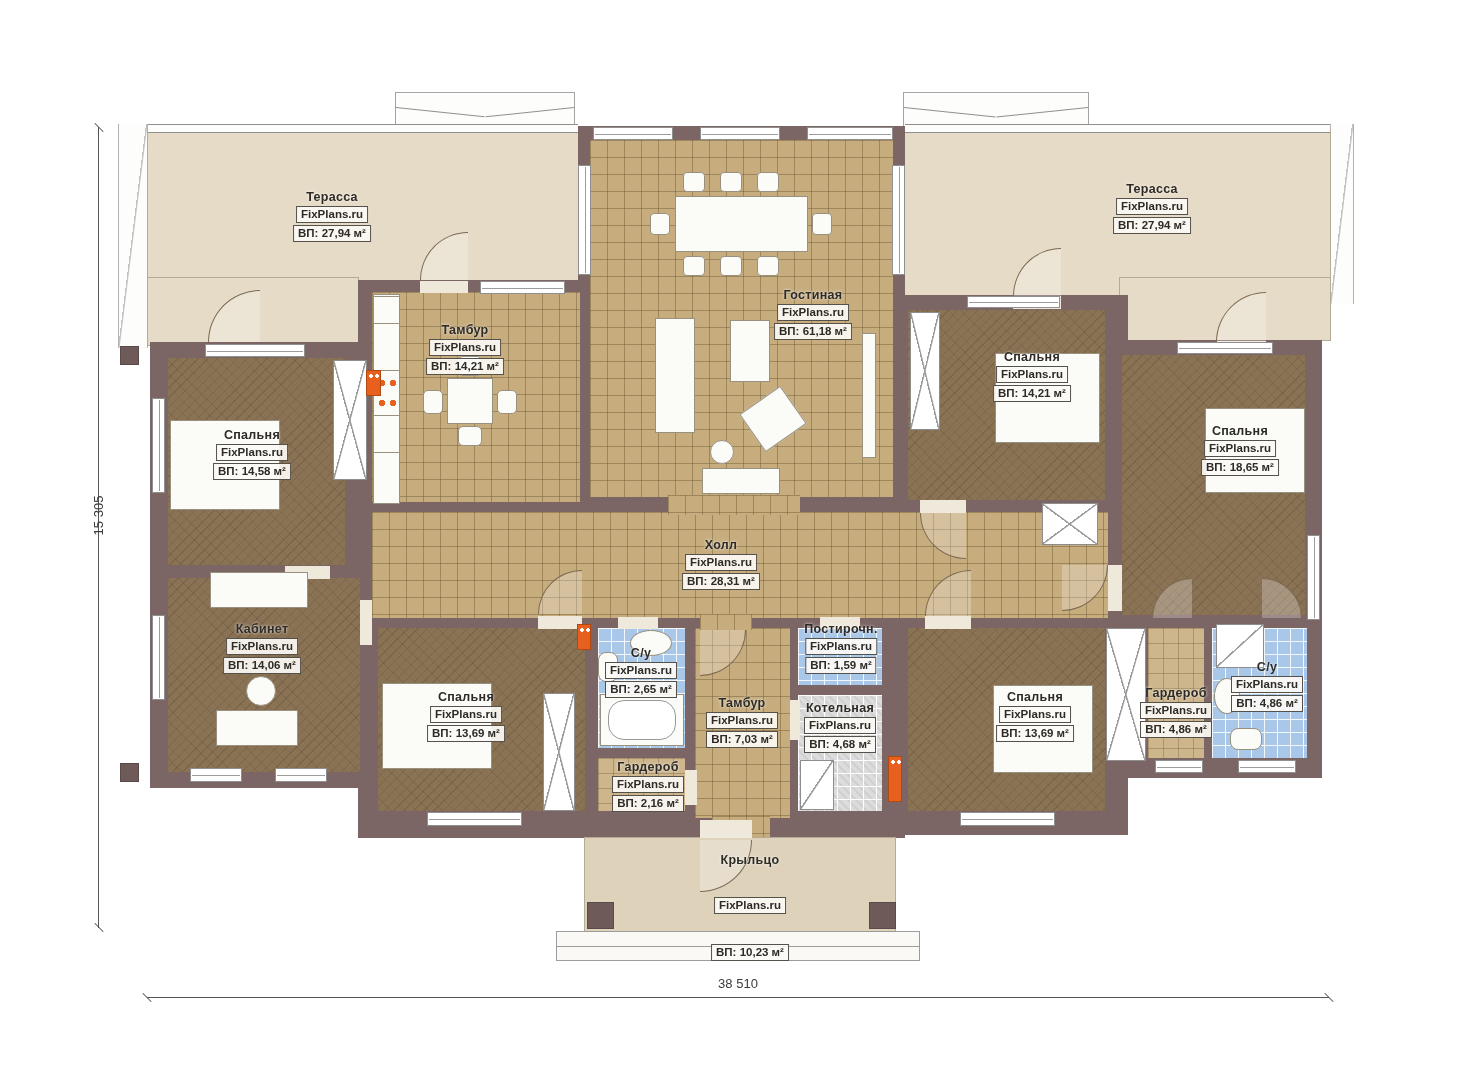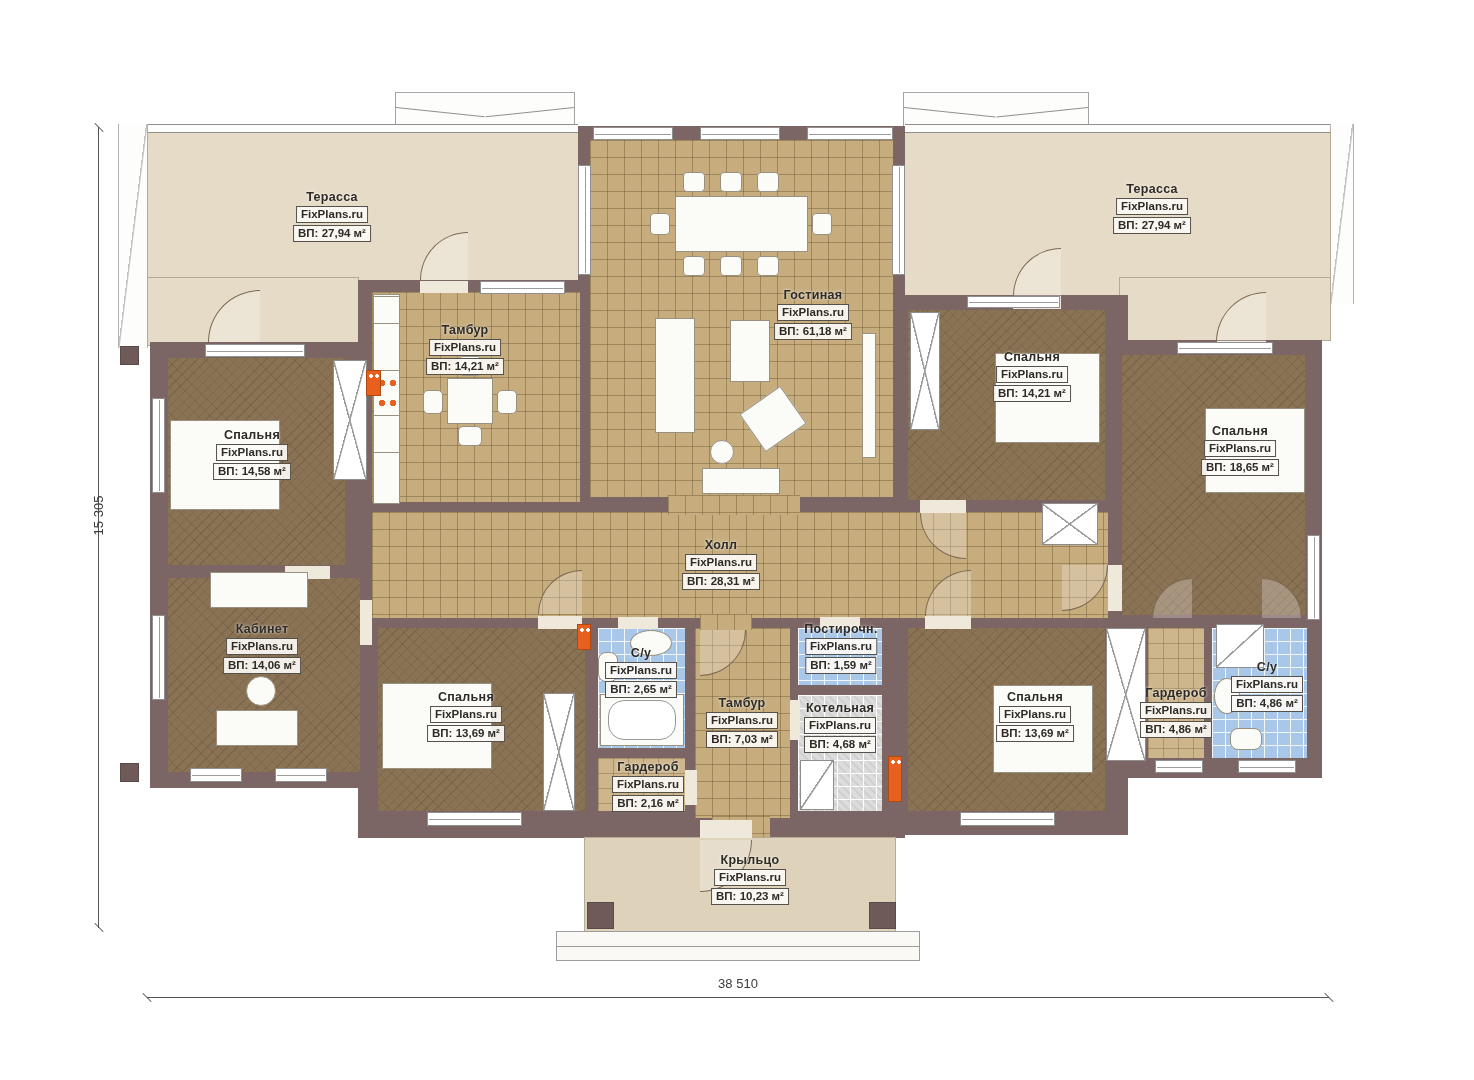--- a/index.html
+++ b/index.html
@@ -319,21 +319,21 @@
   <div class="room-label" style="left:1176px;top:686px;">
     <div class="rl-name">Гардероб</div>
     <div class="rl-box">FixPlans.ru</div>
     <div class="rl-box">ВП: 4,86 м²</div>
   </div>
   <div class="room-label" style="left:1267px;top:660px;">
     <div class="rl-name">С/у</div>
     <div class="rl-box">FixPlans.ru</div>
     <div class="rl-box">ВП: 4,86 м²</div>
   </div>
-  <div class="room-label" style="left:750px;top:853px;">
+  <div class="room-label" style="left:750px;top:853px;gap:28px;">
     <div class="rl-name">Крыльцо</div>
     <div class="rl-box">FixPlans.ru</div>
     <div class="rl-box">ВП: 10,23 м²</div>
   </div>
 
   <div class="abs dim-line" style="left:98px;top:127px;width:1px;height:801px;"></div>
   <div class="tick" style="left:93px;top:127px;"></div>
   <div class="tick" style="left:93px;top:927px;"></div>
   <div class="dim-text" style="left:48px;top:508px;width:100px;transform:rotate(-90deg);transform-origin:center;">15 305</div>
   <div class="abs dim-line" style="left:147px;top:997px;width:1182px;height:1px;"></div>

